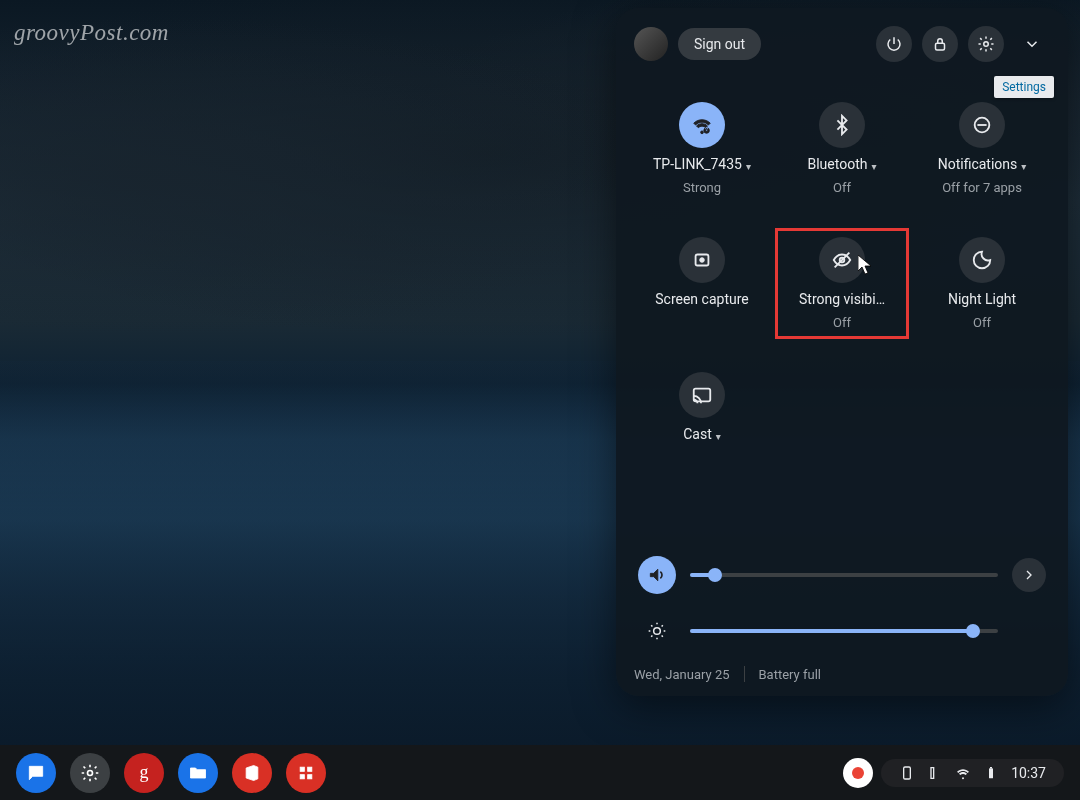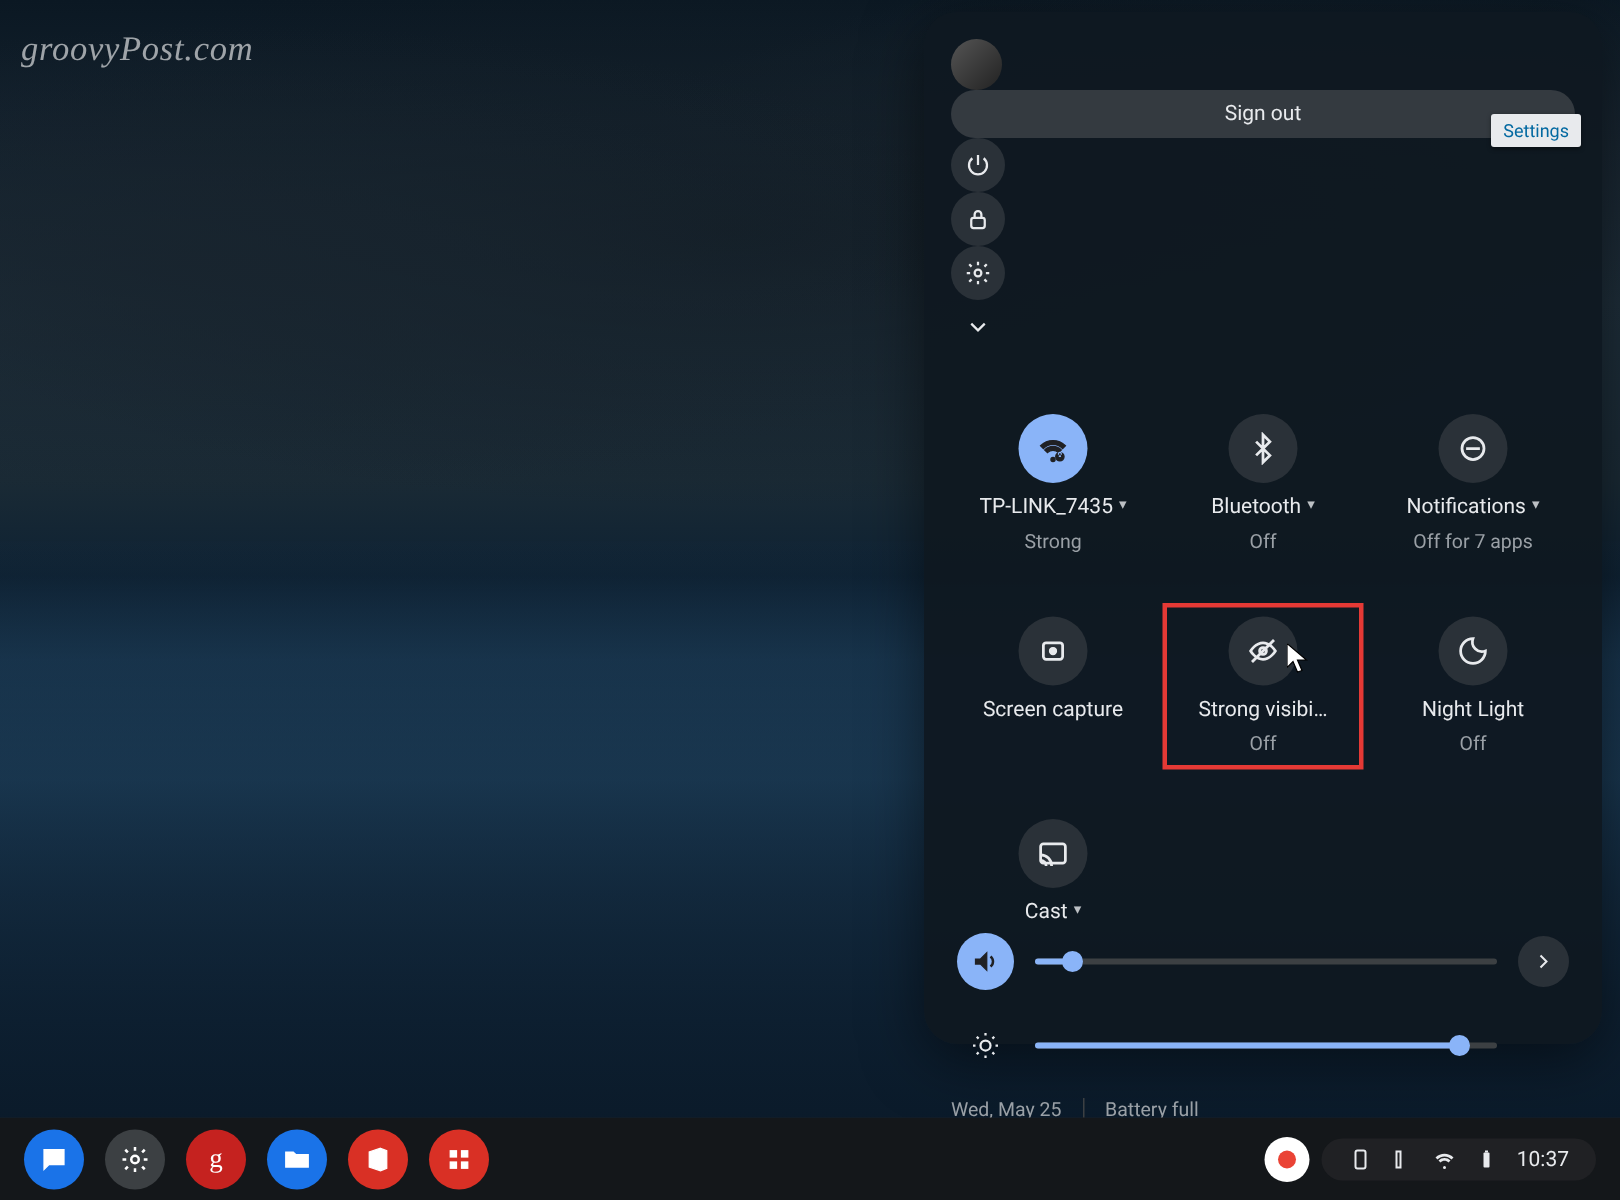--- a/index.html
+++ b/index.html
@@ -66,21 +66,21 @@
   .panel {
     position: absolute; right: 12px; top: 8px;
     width: 452px; height: 688px;
     background: #0f1821f2;
     border-radius: 22px;
     padding: 18px 18px 14px 18px;
     display:flex; flex-direction:column;
     box-shadow: 0 10px 40px rgba(0,0,0,0.5);
   }
   .panel-header {
-    display:flex; flex-direction:column;
+    display:flex; align-items:center; gap:10px;
   }
   .avatar {
     width:34px; height:34px; border-radius:50%;
     background: linear-gradient(135deg,#555,#222);
   }
   .signout {
     background:#343a40; color:#e8eaed; border:none;
     padding:8px 16px; border-radius:18px; font-size:14px;
     cursor:pointer;
   }
@@ -116,21 +116,21 @@
   .tile.highlighted {
     outline: 3px solid #e53935;
   }
   .tbtn {
     width:46px; height:46px; border-radius:50%;
     background:#2a3138; display:flex; align-items:center; justify-content:center;
   }
   .tbtn.on { background:#8ab4f8; }
   .tbtn.on svg { fill:#202124; stroke:#202124; }
   .tbtn svg { width:22px; height:22px; fill:#e8eaed; stroke:#e8eaed; }
-  .tlabel { font-size:14px; color:#e8eaed; display:flex; align-items:flex-start; gap:4px; white-space:nowrap; max-width:100%; }
+  .tlabel { font-size:14px; color:#e8eaed; display:flex; align-items:flex-end; gap:4px; white-space:nowrap; max-width:100%; }
   .tlabel .caret { font-size:10px; opacity:0.8; }
   .tsub { font-size:13px; color:#9aa0a6; }
 
   .sliders { margin-top:auto; display:flex; flex-direction:column; gap:18px; padding:0 4px; }
   .srow { display:flex; align-items:center; gap:14px; }
   .sicon {
     width:38px; height:38px; border-radius:50%;
     display:flex; align-items:center; justify-content:center;
   }
   .sicon.vol { background:#8ab4f8; }
@@ -327,21 +327,21 @@
       </div>
       <div class="strack">
         <div class="sfill" id="bri-fill" style="width: 92%;"></div>
         <div class="sthumb" id="bri-thumb" style="left: 92%;"></div>
       </div>
       <div style="width:34px"></div>
     </div>
   </div>
 
   <div class="panel-footer">
-    <span>Wed, May 25</span>
+    <span>Wed, January 25</span>
     <div class="vdiv"></div>
     <span>Battery full</span>
   </div>
 </div>
 
 <div class="shelf">
   <div class="shelf-left">
     <div class="shelf-icon ic-messages">
       <svg viewBox="0 0 24 24">
           <path d="M4 4h16v12H8l-4 4z"></path>

